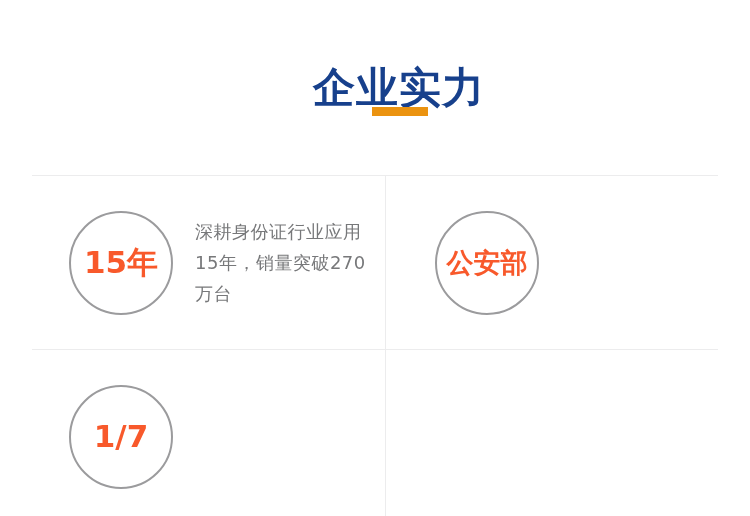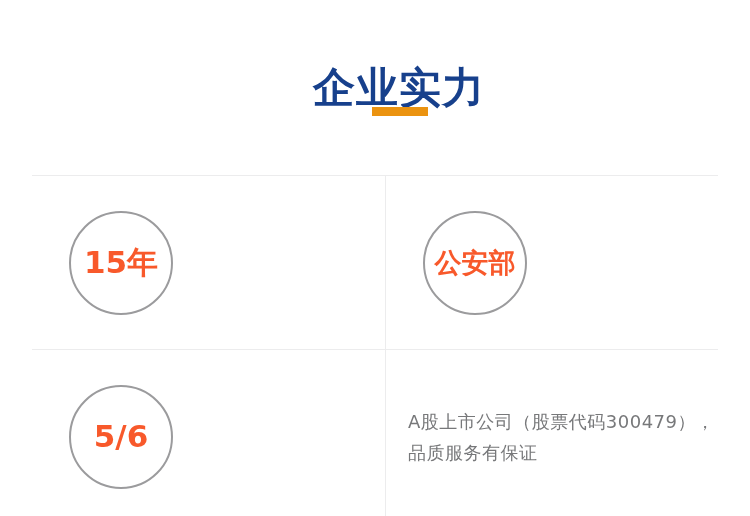--- a/index.html
+++ b/index.html
@@ -74,21 +74,21 @@
 
   .card {
     position: absolute;
     width: 353px;
     height: 173px;
     box-sizing: border-box;
     display: flex;
     align-items: center;
   }
   .card-r0c0 { left: 0;     top: 0; }
-  .card-r0c1 { left: 354px; top: 0; }
+  .card-r0c1 { left: 366px; top: 0; }
   .card-r1c0 { left: 0;     top: 174px; }
   .card-r1c1 { left: 354px; top: 174px; }
 
   .badge {
     flex: 0 0 auto;
     width: 104px;
     height: 104px;
     margin-left: 37px;
     border: 2px solid #9b9b9d;
     border-radius: 50%;
@@ -133,31 +133,31 @@
 
 <div class="strength-grid">
 
   <div class="grid-hline"></div>
   <div class="grid-vline"></div>
 
   <div class="card card-r0c0">
     <div class="badge size-num">
       <span class="badge-line">15年</span>
     </div>
+    <div class="card-desc">深耕身份证行业应用15年，销量突破270万台</div>
   </div>
 
   <div class="card card-r0c1">
     <div class="badge size-three">
       <span class="badge-line">公安部</span>
     </div>
   </div>
 
   <div class="card card-r1c0">
     <div class="badge size-num">
-      <span class="badge-line">5/6</span>
+      <span class="badge-line">1/7</span>
     </div>
   </div>
 
   <div class="card card-r1c1">
-    <div class="card-desc">A股上市公司（股票代码300479），品质服务有保证</div>
   </div>
 
 </div>
 
 </body></html>

